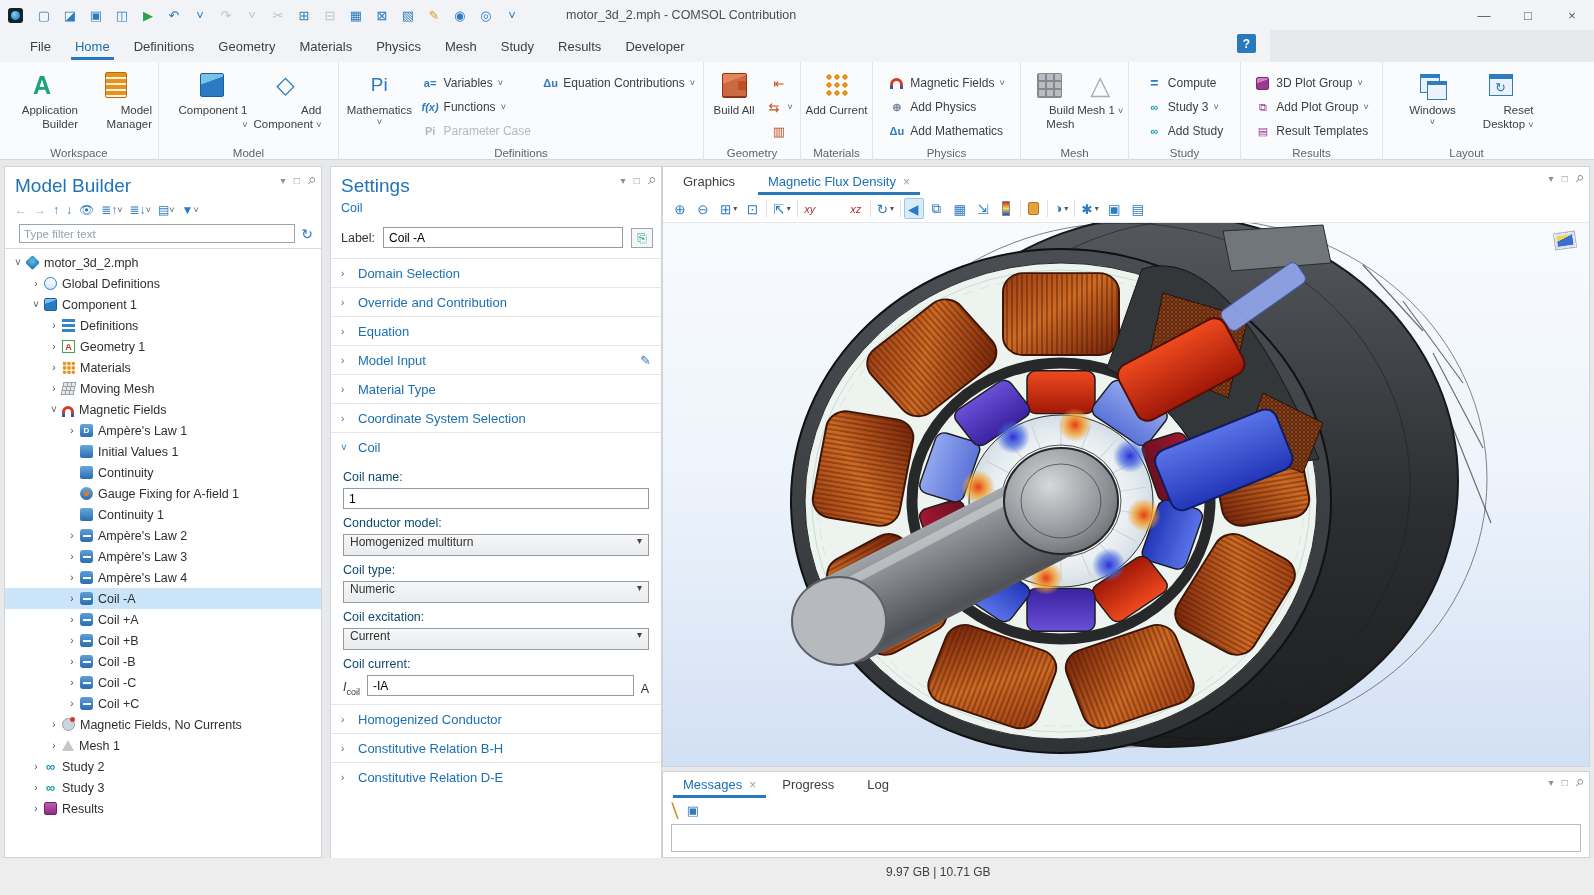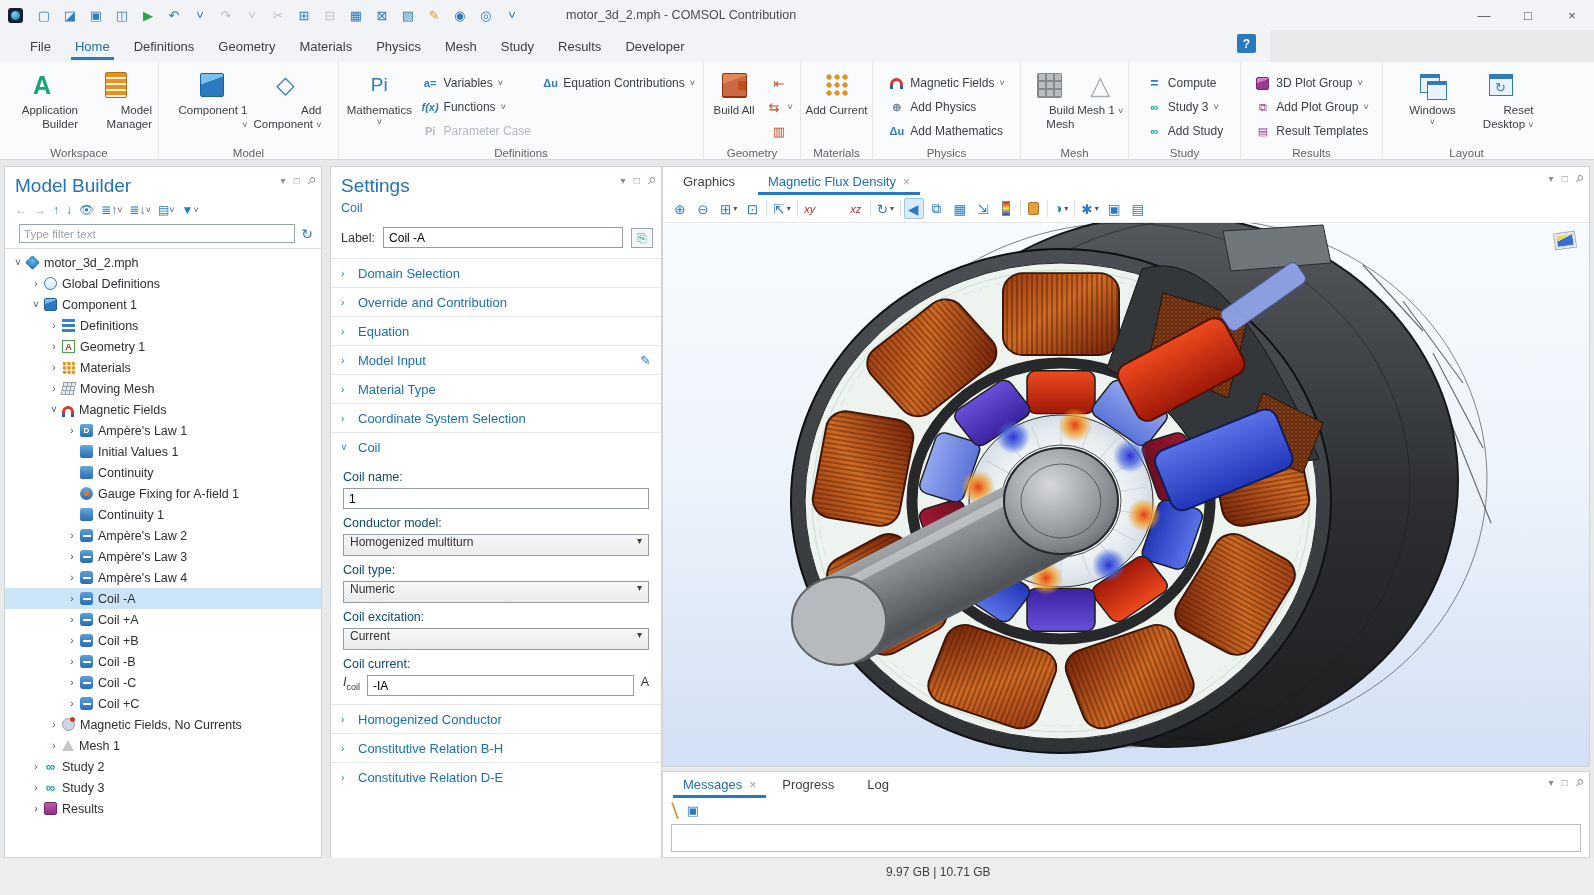--- a/index.html
+++ b/index.html
@@ -115,21 +115,21 @@
   .rename-ico { width:22px; height:20px; border:1px solid #9aa4ad; background:#f4f6f8; display:flex; align-items:center; justify-content:center; color:#17a37c; font-size:12px; }
   .sect { border-top:1px solid #e4e6e9; height:29px; display:flex; align-items:center; padding-left:10px; gap:9px; }
   .sect .schev { color:#2272b8; font-size:10px; width:8px; }
   .sect .stitle { color:#1a6fb5; font-size:13px; }
   .sect .sicon { margin-left:auto; margin-right:10px; color:#2e7bbf; font-size:13px; }
   .coil-body { padding:2px 12px 8px 12px; }
   .field-label { font-size:12.5px; color:#0c4a6e; margin:7px 0 4px; }
   .coil-body input.txt { width:100%; height:21px; border:1px solid #949ba3; font-size:12px; padding:0 5px; font-family:"Liberation Sans",sans-serif; }
   .selectbox { width:100%; height:22px; border:1px solid #949ba3; background:linear-gradient(#f6f7f8,#e9ebed); display:flex; font-size:12px; padding:0 6px; position:relative; }
   .selectbox::after { content:"▾"; position:absolute; right:6px; color:#444; font-size:10px; }
-  .current-row { display:flex; align-items:flex-start; gap:7px; margin-top:2px; }
+  .current-row { display:flex; align-items:flex-end; gap:7px; margin-top:2px; }
   .current-sym { font-size:12.5px; font-style:italic; }
   .current-sym sub { font-size:9px; font-style:normal; }
   .current-row input { flex:1; height:21px; border:1px solid #949ba3; font-size:12px; padding:0 5px; font-family:"Liberation Sans",sans-serif; }
   .unit { font-size:12.5px; color:#333; }
 
   
   #gfx-panel { left:662px; top:166px; width:928px; height:601px; }
   .doc-tabs { display:flex; align-items:flex-end; height:28px; padding-left:8px; gap:2px; position:relative; }
   .doc-tab { display:flex; align-items:center; gap:7px; padding:5px 12px 6px; font-size:13px; color:#3c4045; position:relative; cursor:default; }
   .doc-tab[data-active="true"] { color:#1a6fb5; }

